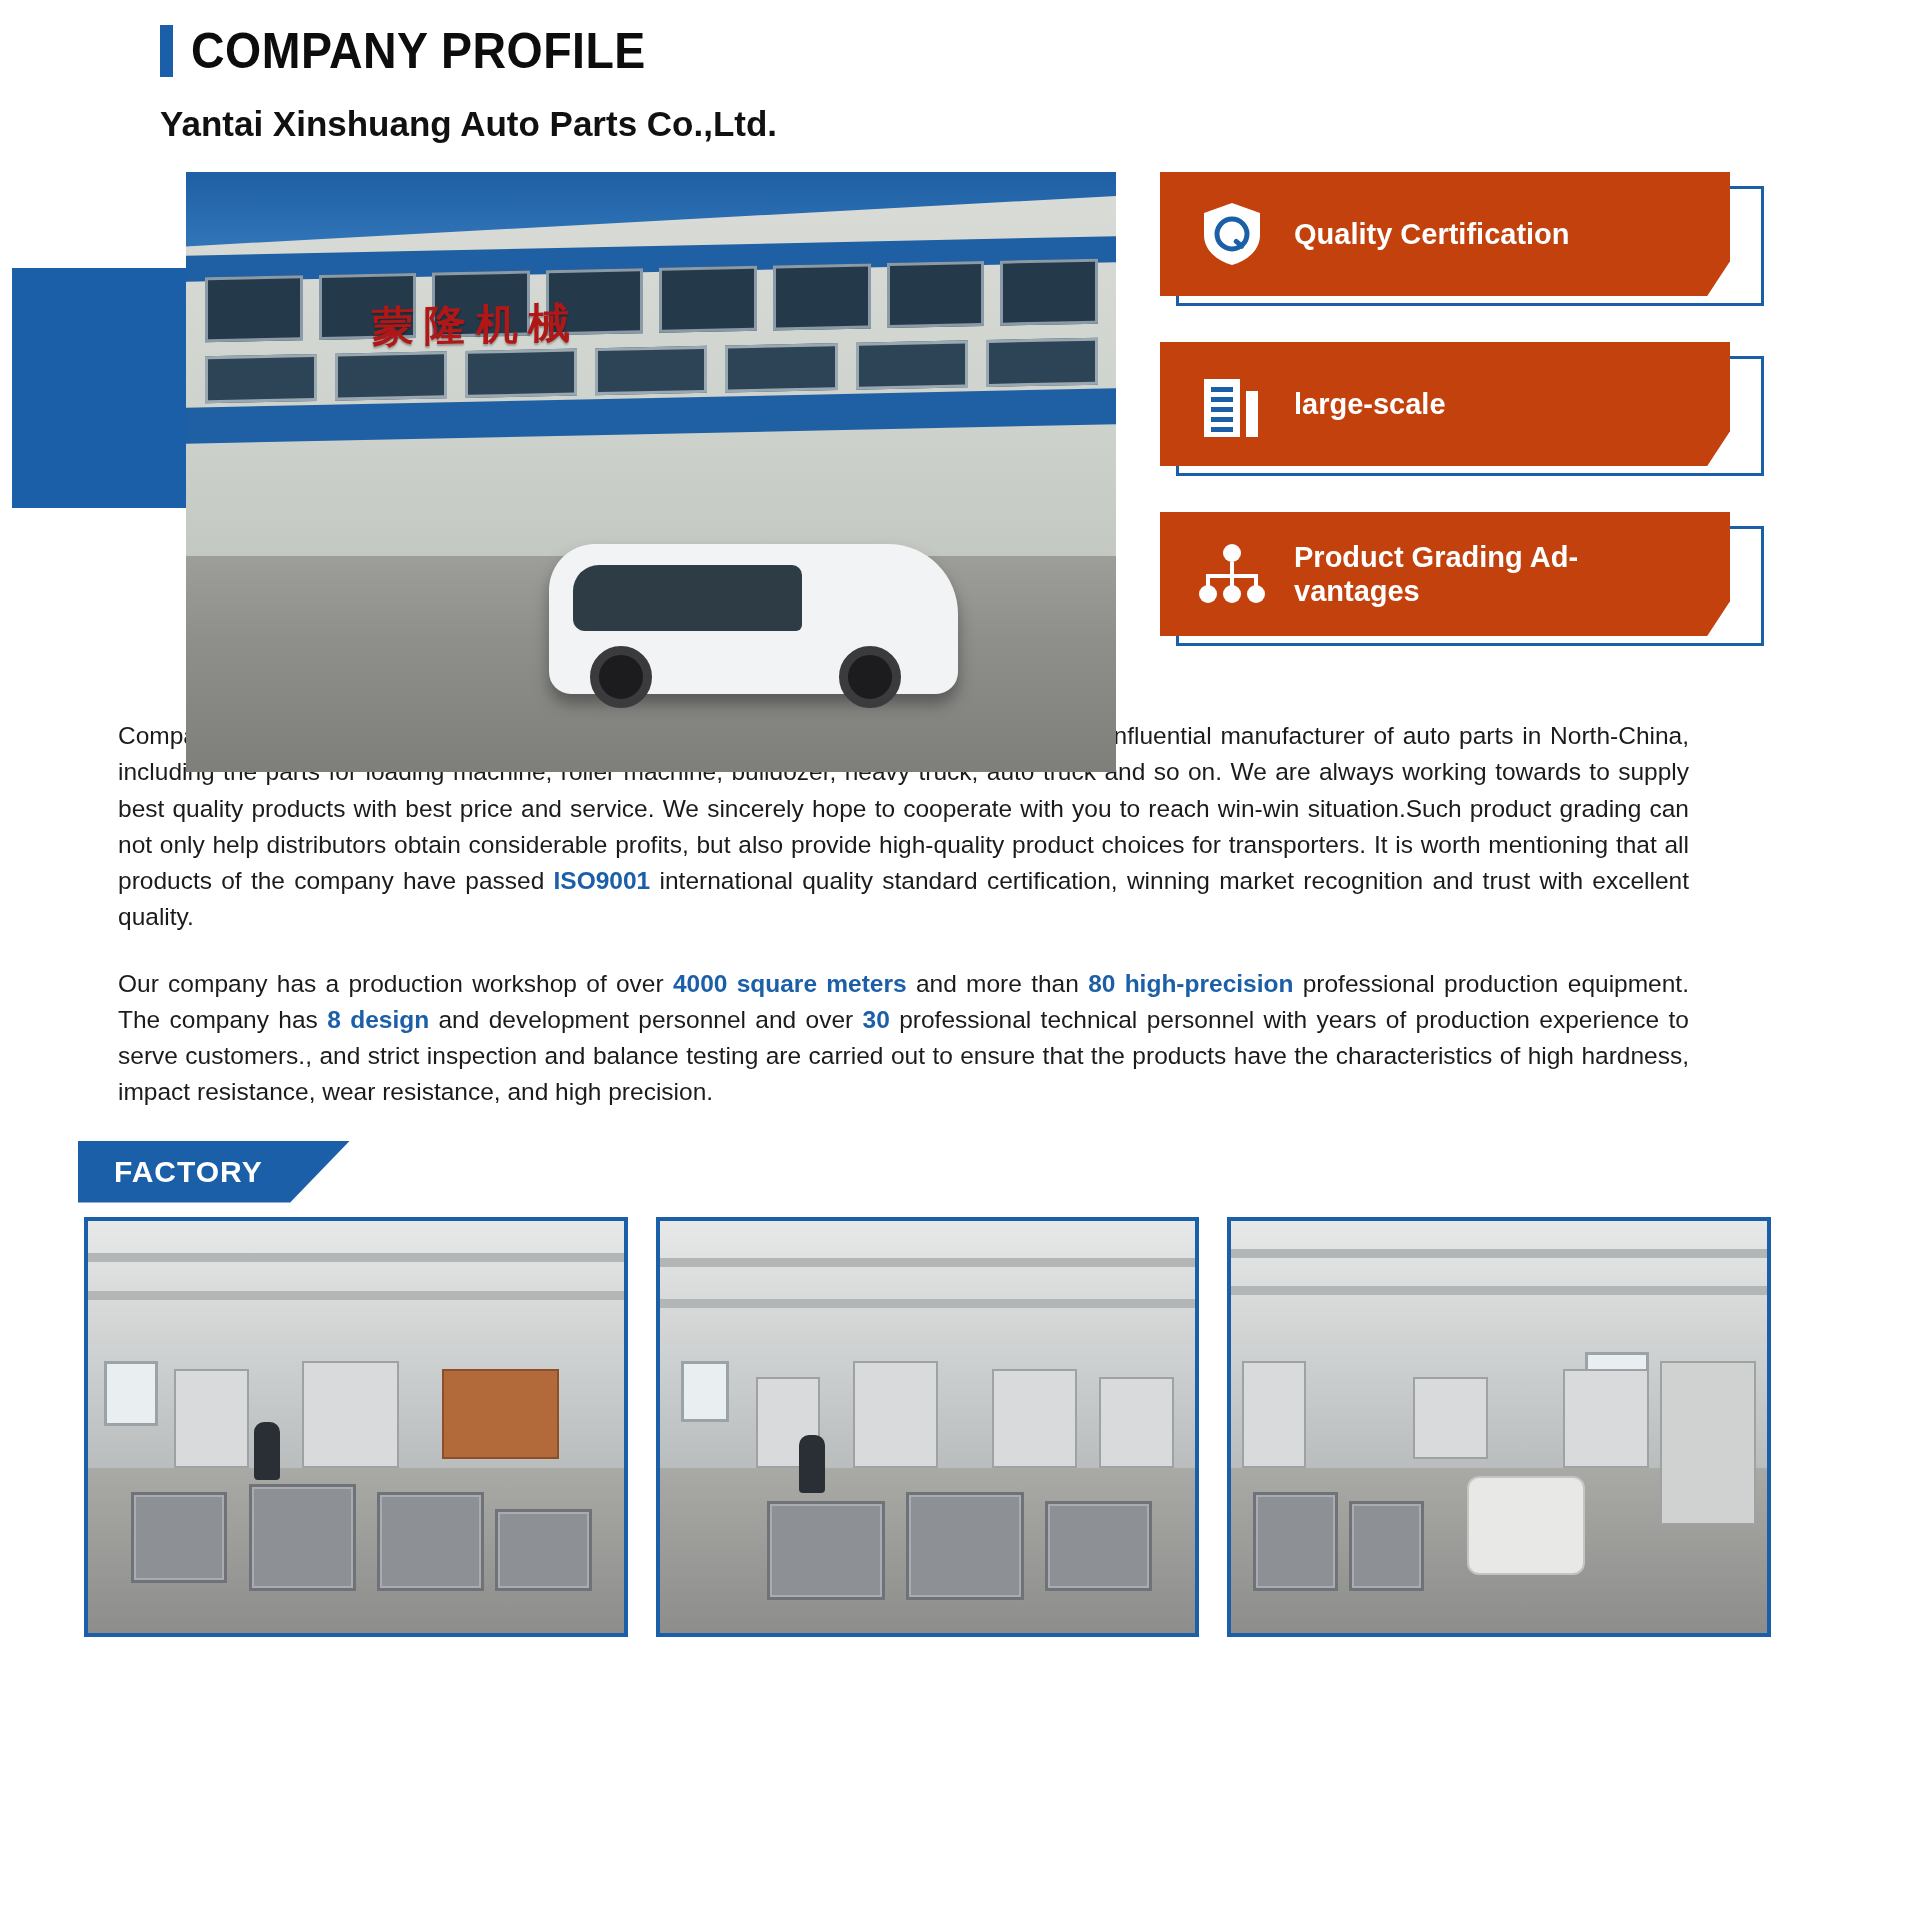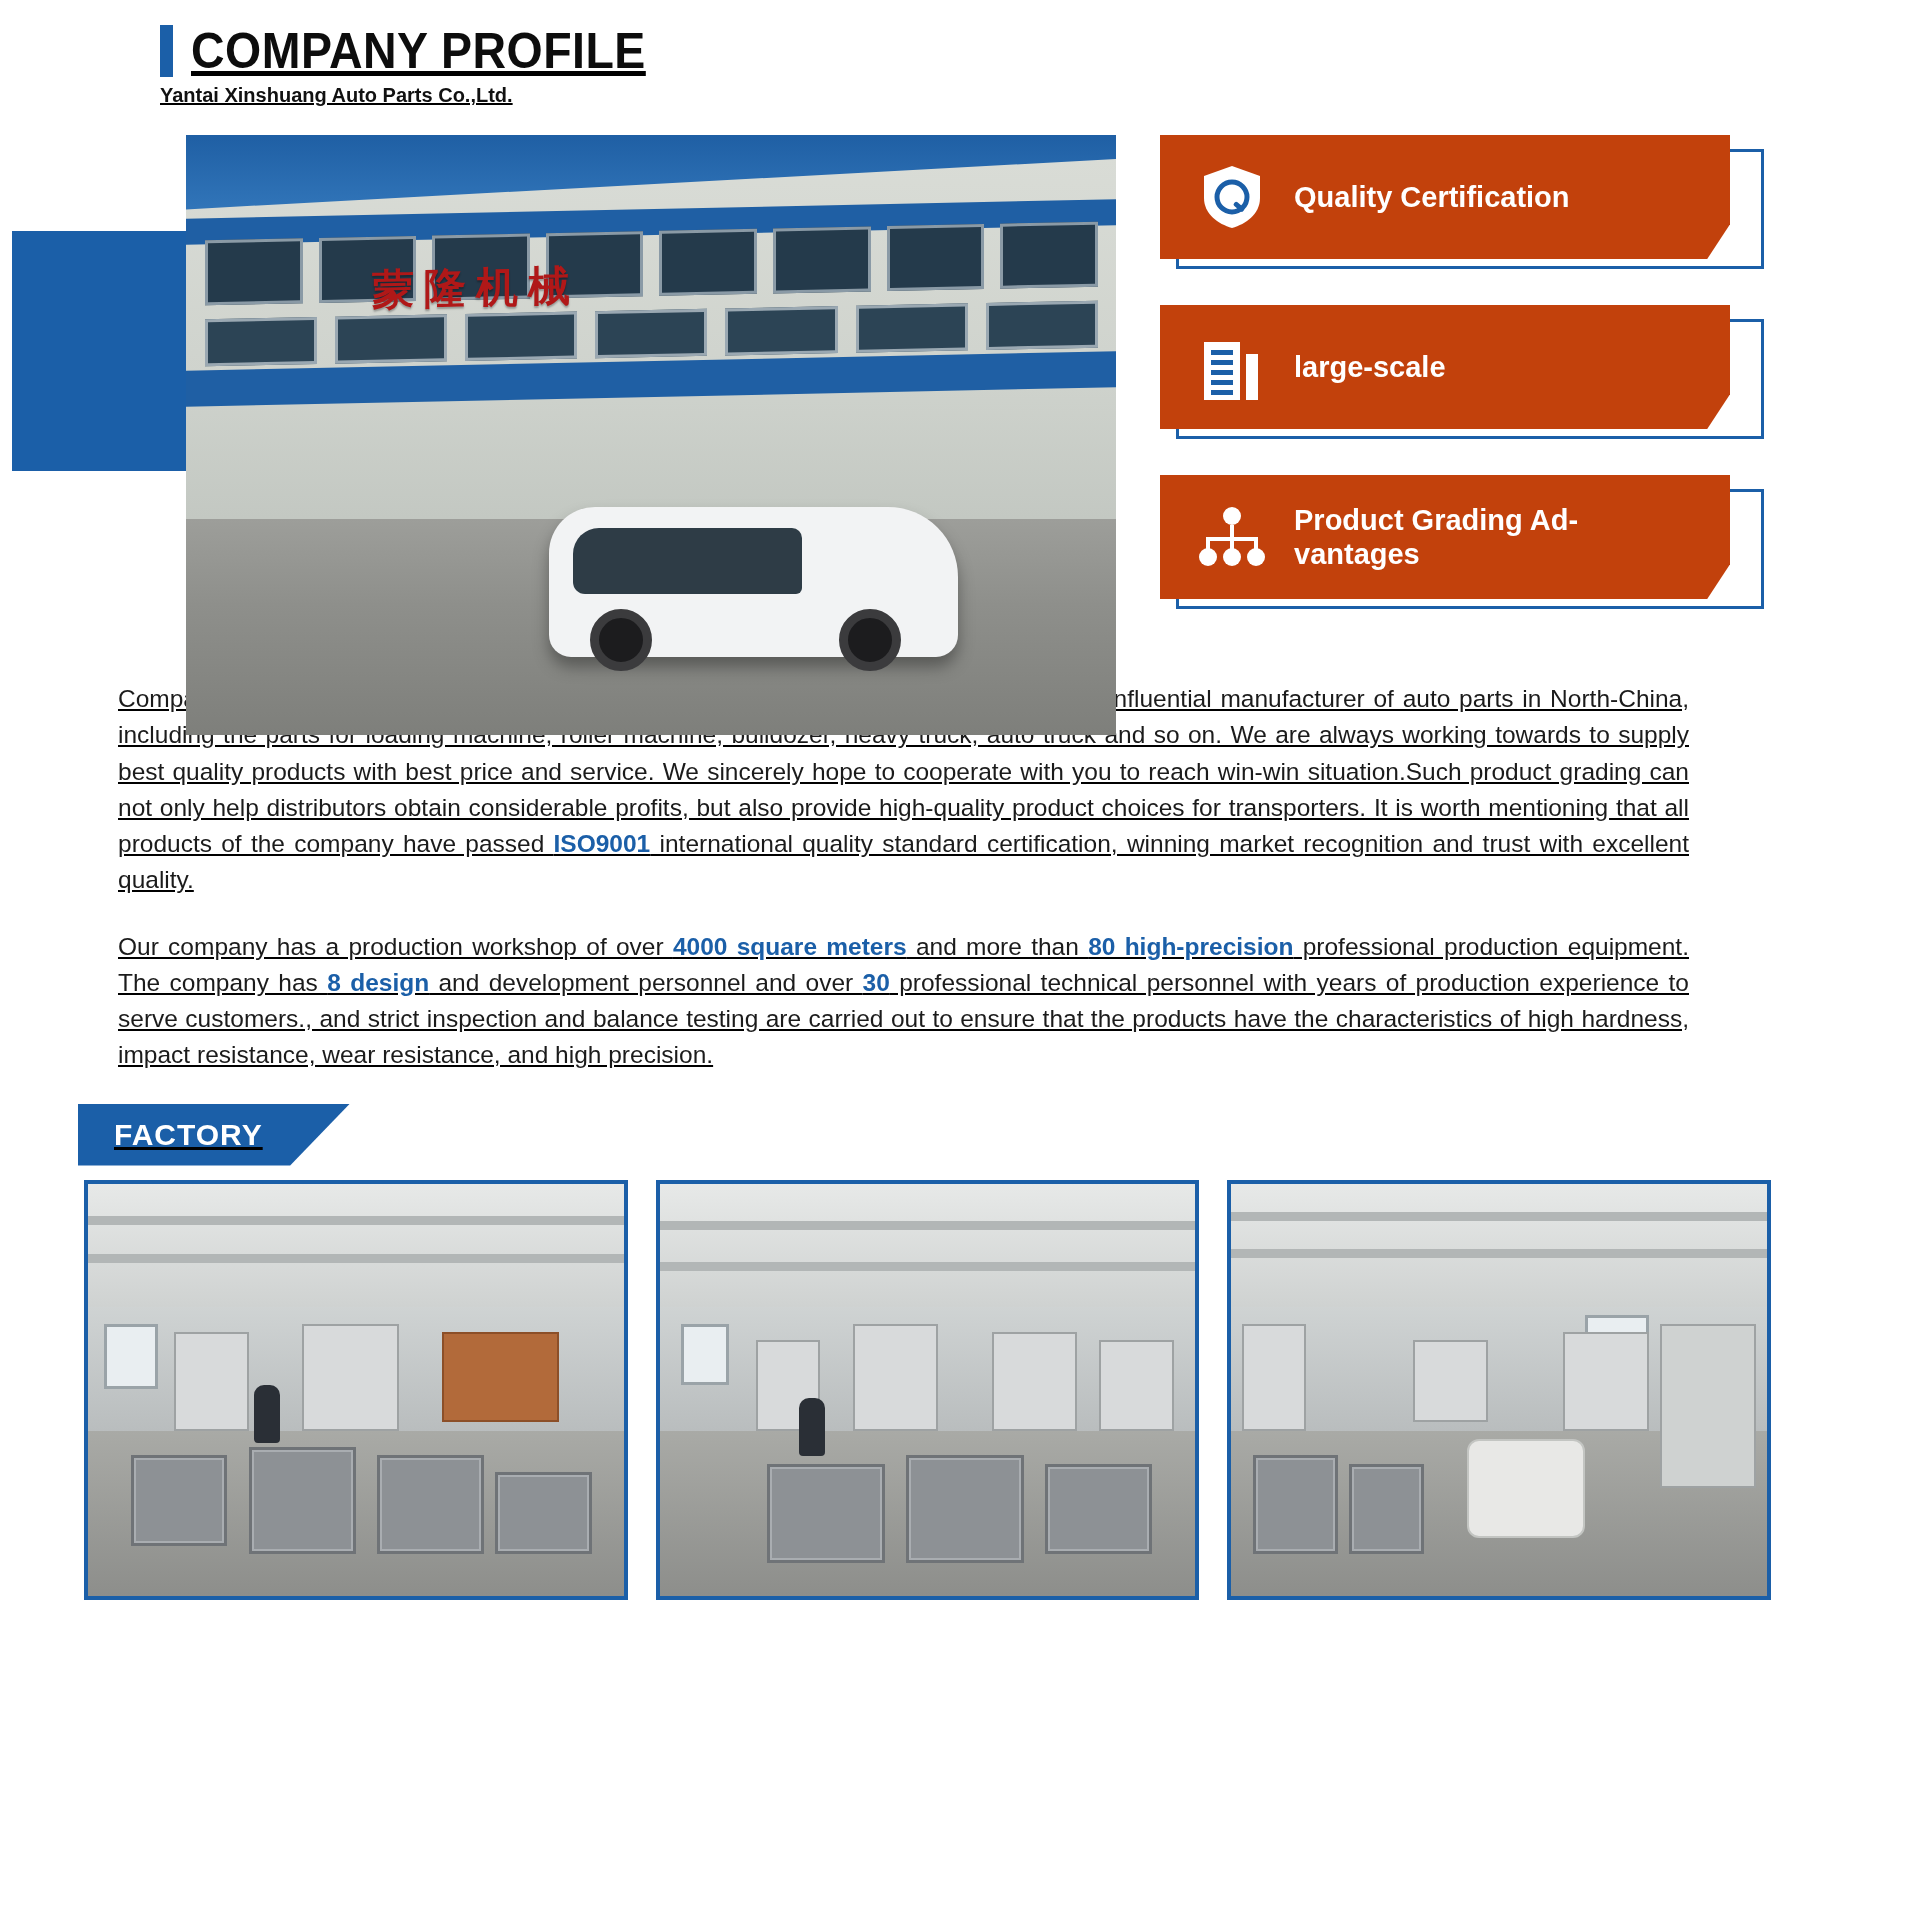--- a/index.html
+++ b/index.html
@@ -7,21 +7,20 @@
     margin: 0; padding: 0;
     width: 1920px;
     background: #ffffff;
     font-family: "Liberation Sans", sans-serif;
   }
   .page {
     position: relative;
     width: 1849px;
     min-height: 1927px;
     overflow: hidden;
-    text-decoration: underline;
   }
 
   
   .header {
     position: relative;
     padding: 22px 0 0 0;
   }
   .title-row {
     display: flex;
     align-items: center;
@@ -37,22 +36,22 @@
     font-size: 50px;
     font-weight: bold;
     letter-spacing: 0.5px;
     color: #0d0d0d;
     font-family: "Liberation Sans", sans-serif;
     transform: scaleX(0.93);
     transform-origin: left center;
   }
   .sub-title {
     margin-left: 160px;
-    margin-top: 4px;
-    font-size: 20px;
+    margin-top: 24px;
+    font-size: 35px;
     font-weight: bold;
     color: #111111;
   }
 
   
   .hero {
     position: relative;
     margin-top: 28px;
     height: 510px;
   }

